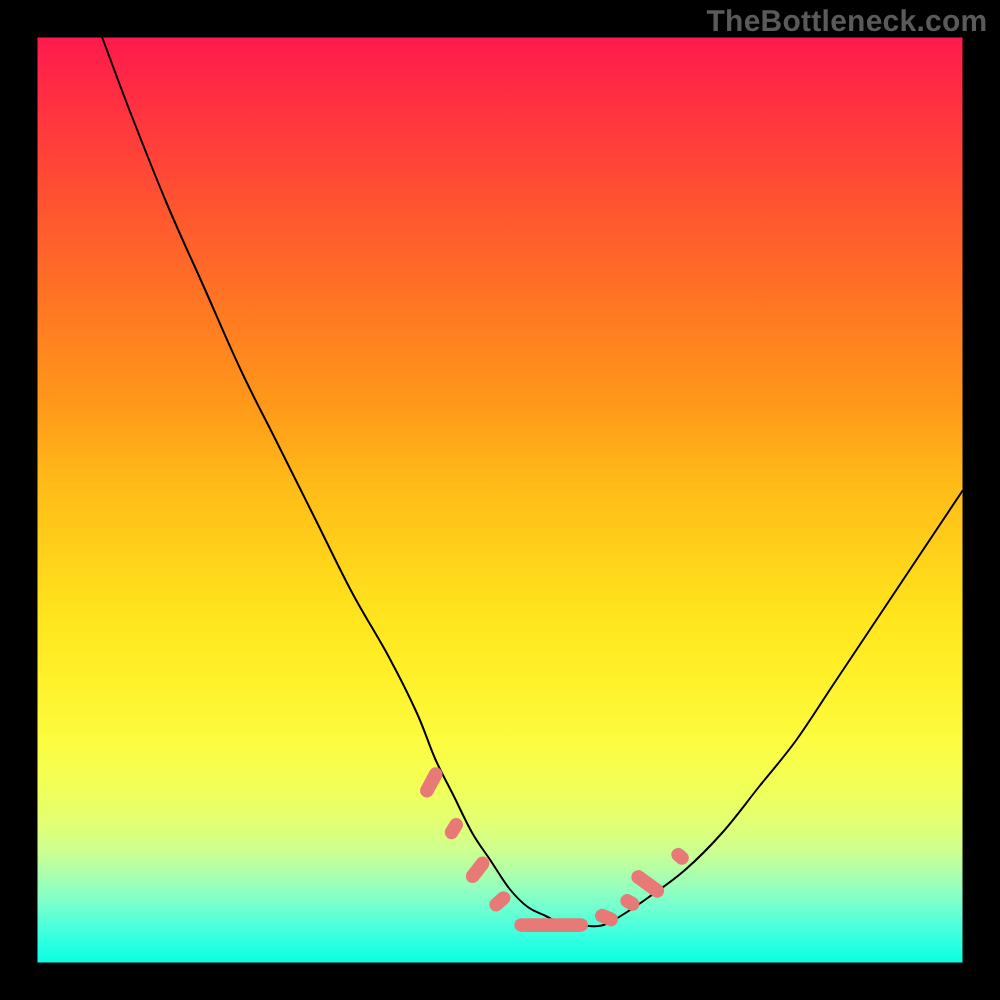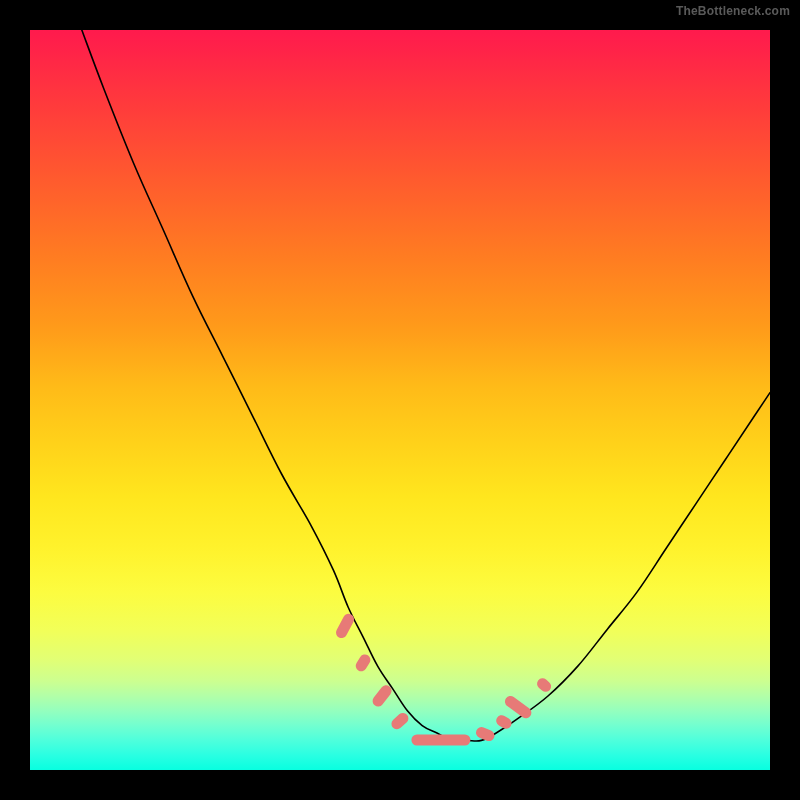--- a/index.html
+++ b/index.html
@@ -44,21 +44,21 @@
       #4effdc 96%,
       #2affe2 98%,
       #08ffe0 100%
     );
   }
   .watermark {
     position: absolute;
     top: 4px;
     right: 10px;
     color: #5a5a5a;
-    font-size: 12px;
+    font-size: 24px;
     font-weight: 600;
     letter-spacing: 0.2px;
     user-select: none;
   }
   svg.curve {
     position: absolute;
     inset: 0;
     width: 100%;
     height: 100%;
     overflow: visible;

